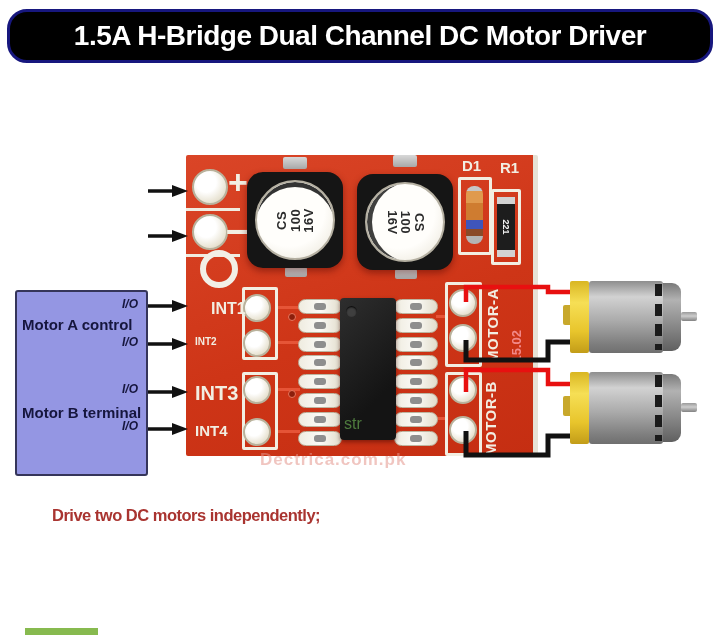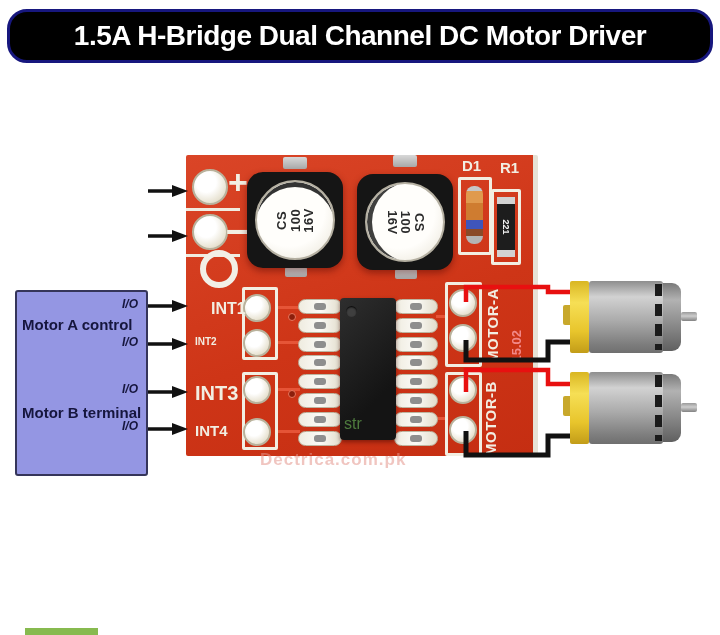--- a/index.html
+++ b/index.html
@@ -246,16 +246,17 @@
     <line x1="148" y1="392" x2="174" y2="392" stroke="#111" stroke-width="3.5" marker-end="url(#ah)"></line>
     <line x1="148" y1="429" x2="174" y2="429" stroke="#111" stroke-width="3.5" marker-end="url(#ah)"></line>
 
     <path d="M466,302 V287 H548 V292 H574" fill="none" stroke="#e81010" stroke-width="4.5"></path>
     <path d="M466,340 V360 H548 V342 H574" fill="none" stroke="#111" stroke-width="5"></path>
     <path d="M466,392 V370 H548 V384 H574" fill="none" stroke="#e81010" stroke-width="4.5"></path>
     <path d="M466,431 V455 H548 V436 H574" fill="none" stroke="#111" stroke-width="5"></path>
   </svg>
 
   <div class="description">
+    <p>Drive two DC motors independently;</p>
   </div>
 
   <div class="green-strip"></div>
 </div>
 
 </body></html>

